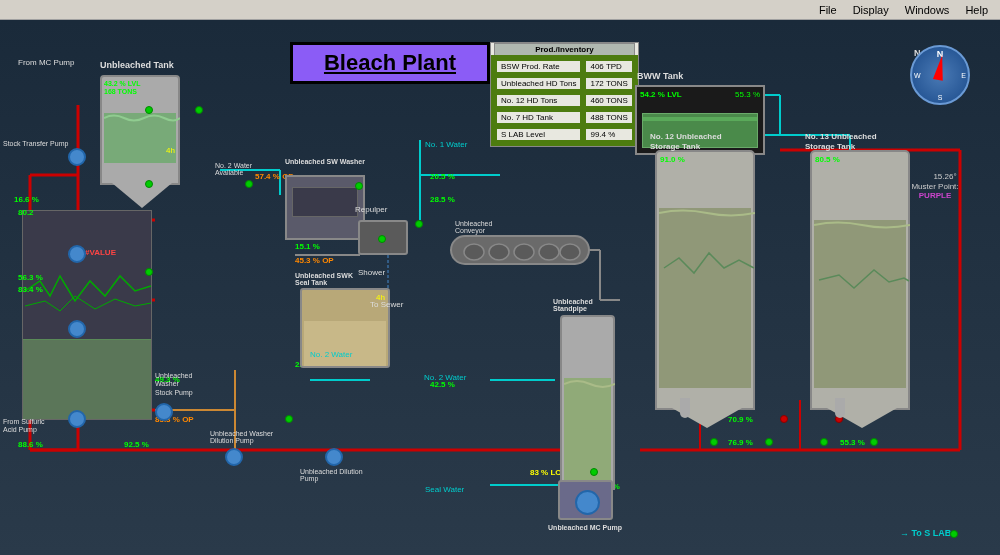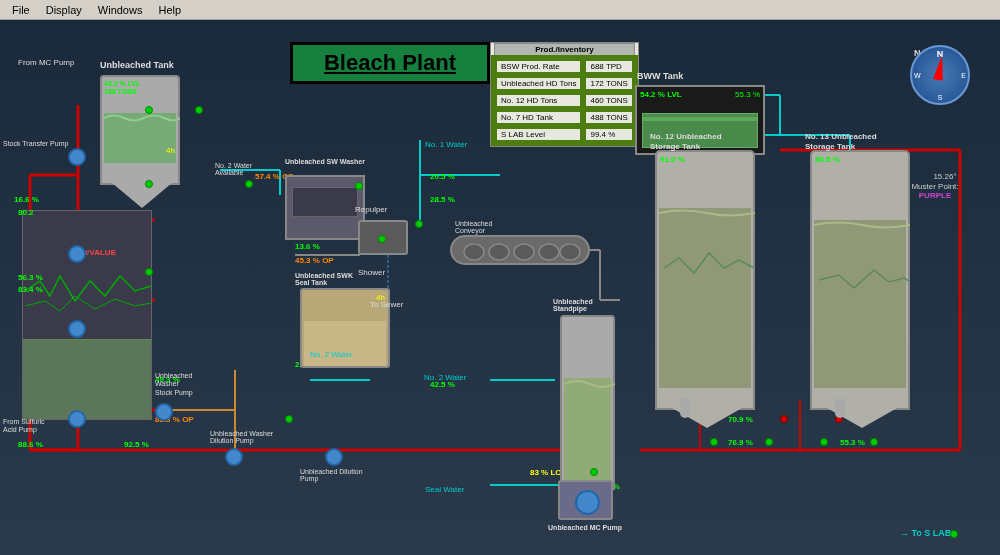--- a/index.html
+++ b/index.html
@@ -57,20 +57,21 @@
       display: flex; align-items: center; justify-content: center;
       cursor: pointer;
     }
     .menu-bar {
       background: #d4d0c8;
       height: 20px;
       display: flex;
       align-items: center;
       border-bottom: 1px solid #a0a0a0;
       padding: 0 4px;
+      justify-content: flex-end;
     }
     .menu-item {
       padding: 2px 8px;
       font-size: 11px;
       cursor: pointer;
       color: #000;
     }
     .main-view {
       flex: 1;
       background: #2a4a6a;
@@ -82,21 +83,21 @@
       position: absolute;
       top: 0; left: 0; right: 0; bottom: 0;
       background: linear-gradient(180deg, #1a2a3a 0%, #2a3a4a 100%);
     }
 
     
     .title-box {
       position: absolute;
       top: 22px; left: 290px;
       width: 200px; height: 42px;
-      background: #15803d;
+      background: #8b5cf6;
       border: 3px solid #000;
       display: flex; align-items: center; justify-content: center;
     }
     .title-box-text {
       font-size: 22px;
       font-weight: bold;
       text-decoration: underline;
       color: #000;
     }
 
@@ -272,21 +273,21 @@
     </div>
 
     <div class="prod-table">
       <table>
         <tbody>
             <tr>
           <th colspan="2">Prod./Inventory</th>
         </tr>
         <tr>
           <td>BSW Prod. Rate</td>
-          <td>688 TPD</td>
+          <td>406 TPD</td>
         </tr>
         <tr>
           <td>Unbleached HD Tons</td>
           <td>172 TONS</td>
         </tr>
         <tr>
           <td>No. 12 HD Tons</td>
           <td>460 TONS</td>
         </tr>
         <tr>
@@ -358,21 +359,21 @@
     <div class="value-label" style="top:175px; left:14px;">16.6 %</div>
     <div class="value-label" style="top:188px; left:18px;">80.2</div>
     <div class="value-label" style="top:253px; left:18px;">56.3 %</div>
     <div class="value-label" style="top:265px; left:18px;">83.4 %</div>
     <div class="value-label" style="top:355px; left:155px;">49.3 %</div>
     <div class="value-label" style="top:395px; left:155px; color:#ff8800;">83.3 % OP</div>
     <div class="value-label" style="top:420px; left:18px;">88.6 %</div>
     <div class="value-label" style="top:420px; left:85px;padding-left:39px;">92.5 %</div>
     <div class="value-label" style="top:152px; left:255px; color:#ff8800;">57.4 % OP</div>
     <div class="value-label" style="top:208px; left:295px;">6.2 pH</div>
-    <div class="value-label" style="top:222px; left:295px;">13.6 %</div>
+    <div class="value-label" style="top:222px; left:295px;">15.1 %</div>
     <div class="value-label" style="top:236px; left:295px; color:#ff8800;">45.3 % OP</div>
     <div class="value-label" style="top:340px; left:295px;">22.3 %</div>
     <div class="value-label" style="top:360px; left:430px;">42.5 %</div>
     <div class="value-label" style="top:448px; left:530px; color:#ffff00;">83 % LOAD</div>
     <div class="value-label" style="top:462px; left:595px;">32.9 %</div>
     <div class="value-label" style="top:152px; left:430px;">20.5 %</div>
     <div class="value-label" style="top:175px; left:430px;">28.5 %</div>
     <div class="value-label" style="top:418px; left:728px;">76.9 %</div>
     <div class="value-label" style="top:418px; left:840px;">55.3 %</div>
     <div class="value-label" style="top:395px; left:728px;">70.9 %</div>

